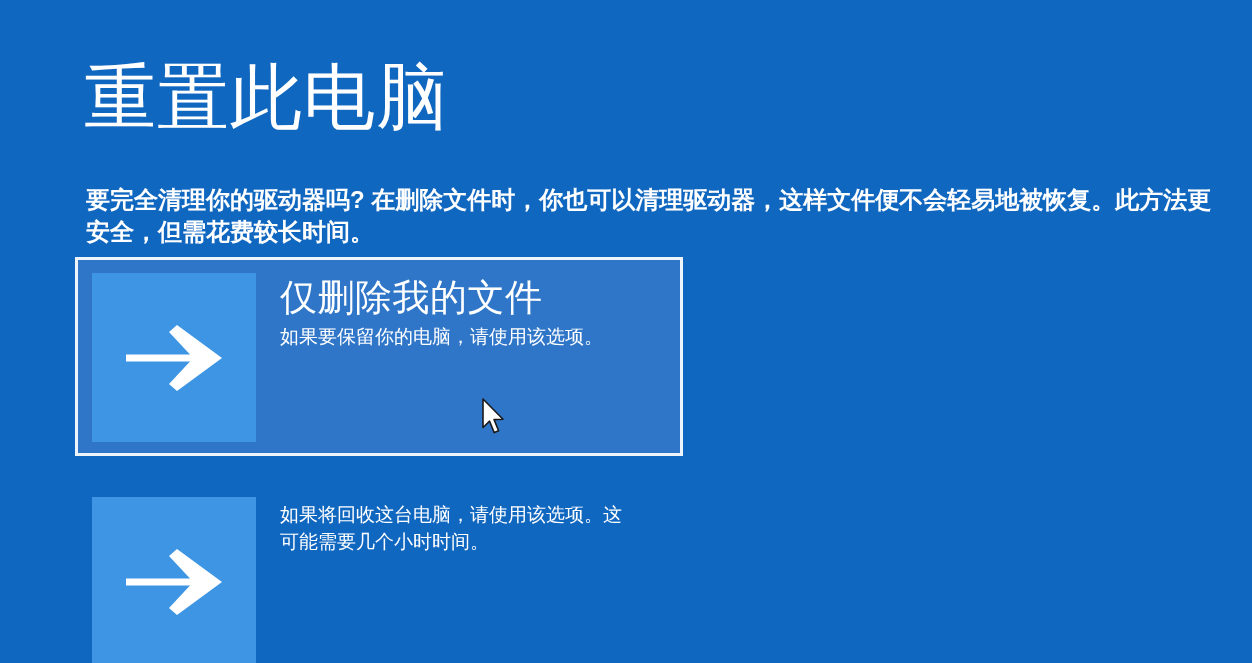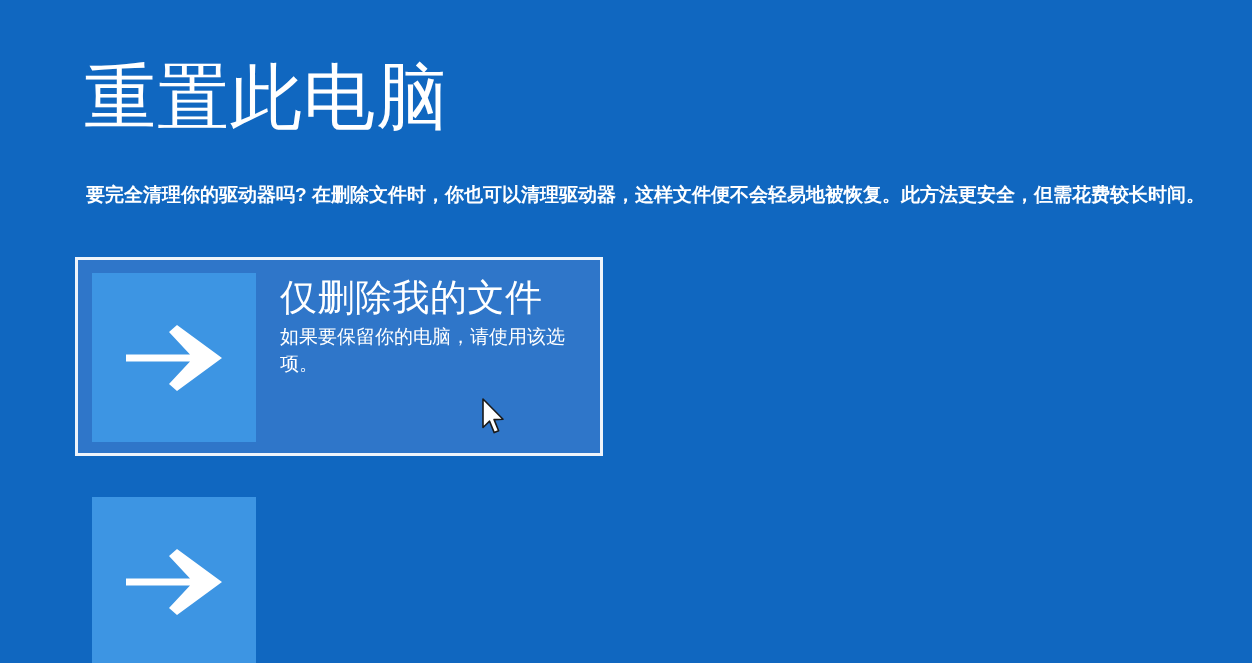--- a/index.html
+++ b/index.html
@@ -35,38 +35,38 @@
     color: #ffffff;
     white-space: nowrap;
   }
 
   
   .intro-text {
     position: absolute;
     left: 86px;
     top: 160px;
     width: 1148px;
-    font-size: 19px;
+    font-size: 24px;
     font-weight: 700;
     line-height: 32px;
     color: #ffffff;
   }
 
   
   .options {
     position: absolute;
     left: 75px;
     top: 257px;
     width: 608px;
   }
 
   .option-card {
     position: relative;
     box-sizing: border-box;
-    width: 528px;
+    width: 608px;
     height: 199px;
     display: flex;
     align-items: flex-start;
     border: 3px solid transparent;
     background: transparent;
     padding: 13px 0 0 14px;
     margin-bottom: 25px;
     cursor: default;
   }
 
@@ -147,20 +147,21 @@
       </div>
     </div>
 
     <div class="option-card">
       <div class="option-icon">
         <svg width="100" height="66" viewBox="0 0 100 66" aria-hidden="true">
           <path d="M2 29.5 L66 29.5 L45 7 L53 0 L98 33 L53 66 L45 59 L66 36.5 L2 36.5 Z" fill="#ffffff"></path>
         </svg>
       </div>
       <div class="option-body">
+        <p class="option-desc">如果将回收这台电脑，请使用该选项。这可能需要几个小时时间。</p>
       </div>
     </div>
 
   </div>
 
   <div class="mouse-cursor">
     <svg width="26" height="38" viewBox="0 0 26 38" aria-hidden="true">
       <path d="M2 1 L2 29.5 L8.6 23.2 L13.2 34.6 L17.6 32.7 L13.1 21.6 L22 21.2 Z" fill="#ffffff" stroke="#1a1a1a" stroke-width="1.6" stroke-linejoin="round"></path>
     </svg>
   </div>

